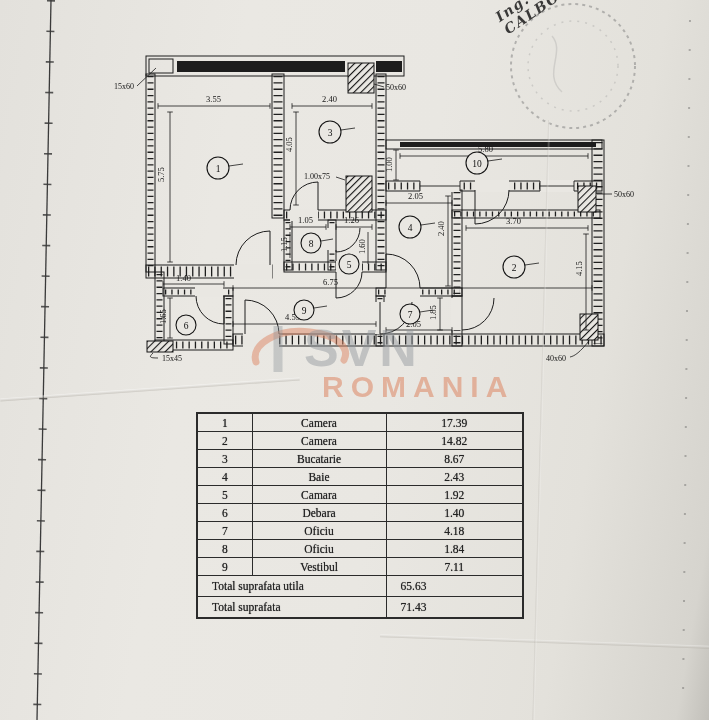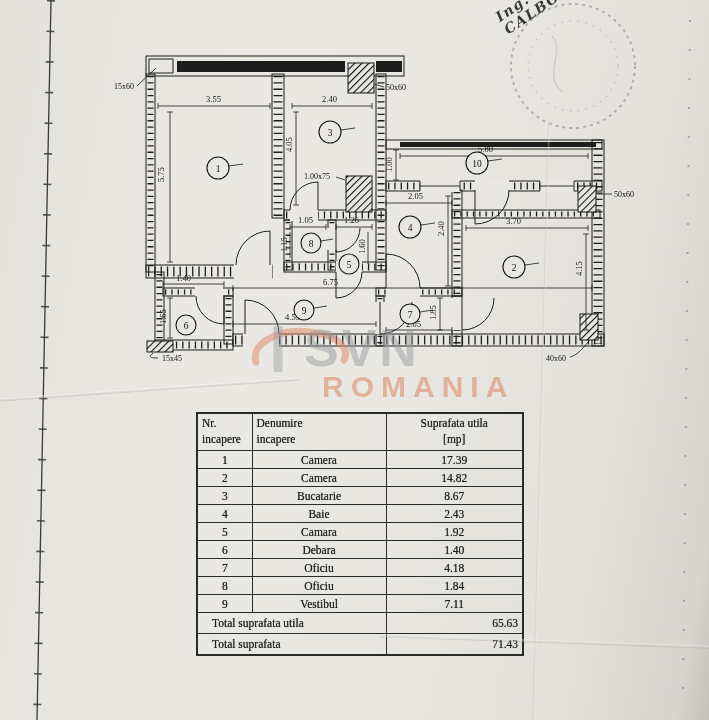--- a/index.html
+++ b/index.html
@@ -51,21 +51,21 @@
     border:1.2px solid #2b2b2b;padding:0 4px;
     text-shadow:0 0 .7px rgba(40,40,40,.8);
   }
   table.areas{border:2px solid #2b2b2b;}
   tr.hdr th{height:36px;font-weight:normal;vertical-align:middle;line-height:1.35;}
   th.h-nr,th.h-den{text-align:left;padding-left:8px;}
   th.h-sup{text-align:center;}
   tr.r td{height:17px;text-align:center;}
   tr.tot td{height:20px;padding-left:14px;}
   td.tlabel{text-align:left;padding-left:10px;}
-  td.tval{text-align:right;border-left:none !important;border-radius:6px;}
+  td.tval{text-align:left;border-left:none !important;border-radius:6px;}
 </style>
 </head>
 <body>
 
 <div class="page">
 
   <svg class="plan" width="709" height="720" viewBox="0 0 709 720">
     <defs>
       <pattern id="hatch" width="5" height="5" patternUnits="userSpaceOnUse" patternTransform="rotate(45)">
         <rect width="5" height="5" fill="#e9e7e2"></rect>
@@ -321,34 +321,20 @@
     <div class="wm-country">ROMANIA</div>
   </div>
 
   <table class="areas">
     <colgroup>
         <col style="width:55px">
         <col style="width:134px">
         <col style="width:137px">
       </colgroup>
     <tbody>
-        <tr class="hdr">
-      <th class="h-nr">
-        <div>Nr.</div>
-        <div>incapere</div>
-      </th>
-      <th class="h-den">
-        <div>Denumire</div>
-        <div>incapere</div>
-      </th>
-      <th class="h-sup">
-        <div>Suprafata utila</div>
-        <div>[mp]</div>
-      </th>
-    </tr>
     <tr class="r">
           <td>1</td>
           <td>Camera</td>
           <td>17.39</td>
         </tr>
     <tr class="r">
           <td>2</td>
           <td>Camera</td>
           <td>14.82</td>
         </tr>

